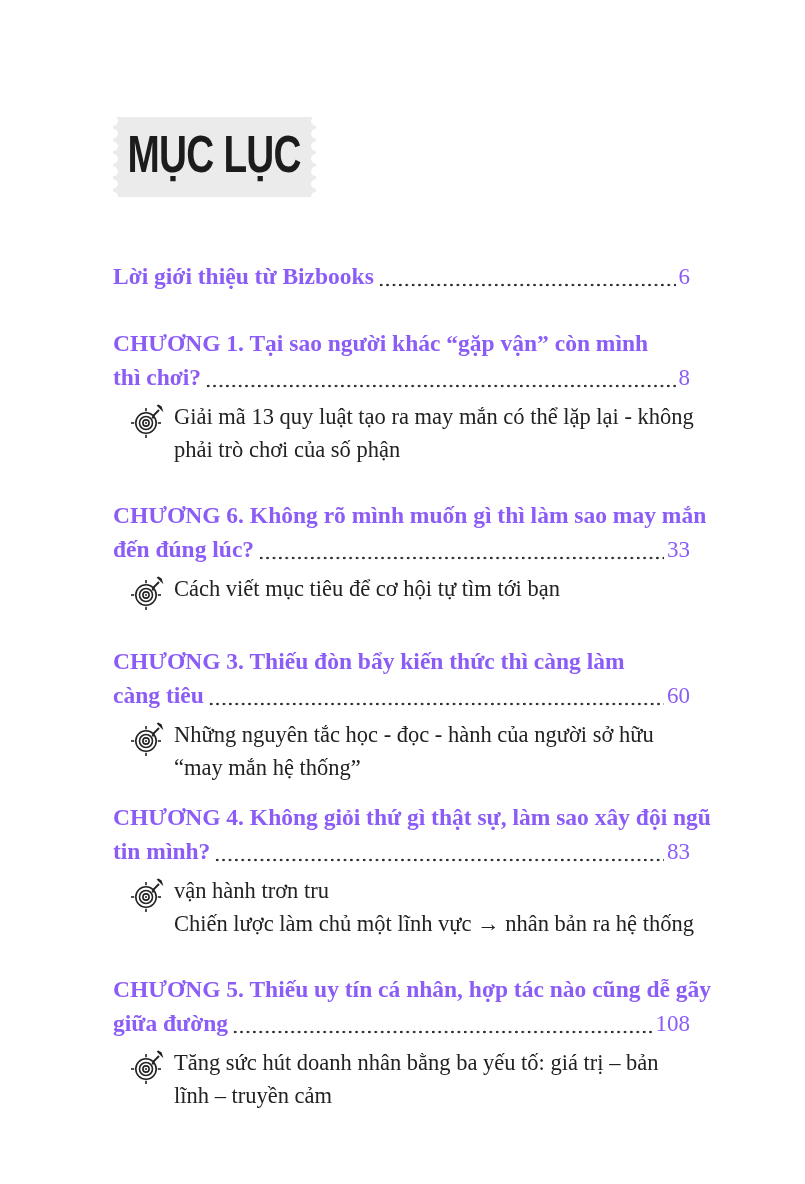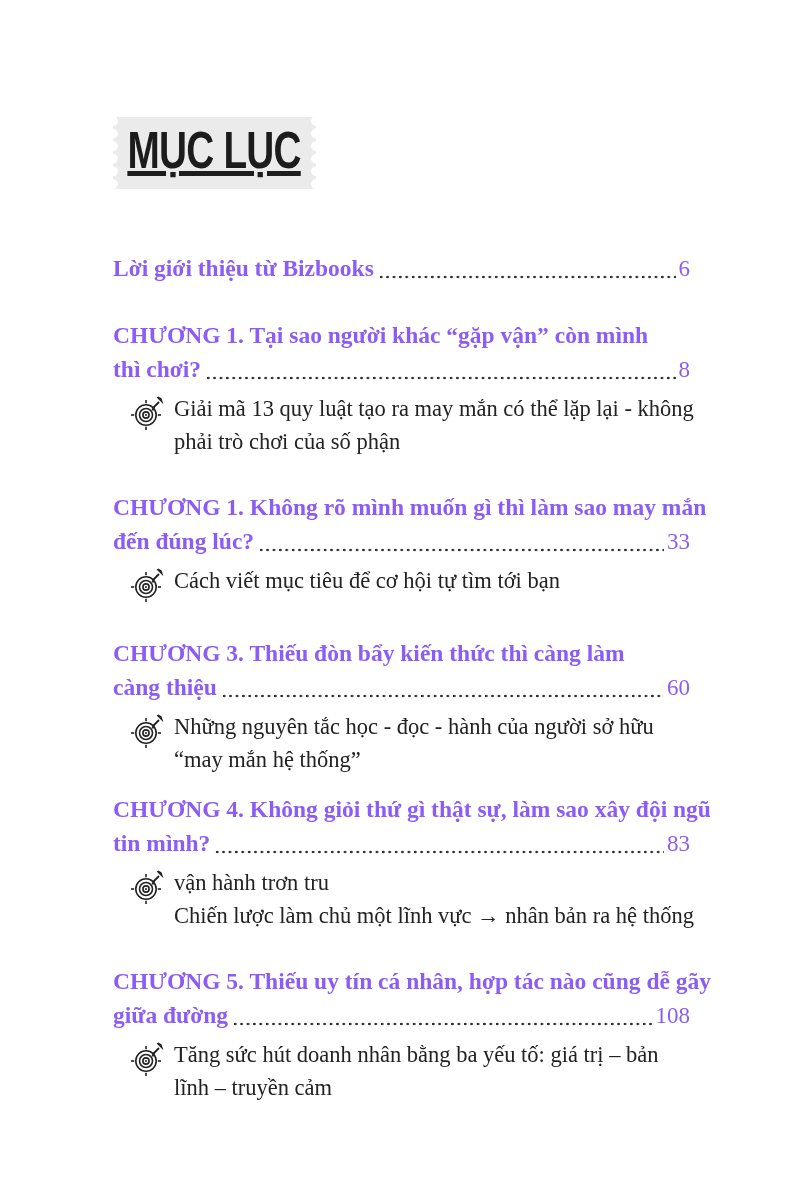--- a/index.html
+++ b/index.html
@@ -12,23 +12,23 @@
   }
   .page {
     position: relative;
     width: 805px; height: 1184px;
     padding: 117px 115px 0 113px;
   }
 
   
   .ticket {
     position: relative;
-    width: 203px; height: 72px;
+    width: 203px; height: 80px;
     background: #ebebeb;
-    display: flex; align-items: center; justify-content: center; text-decoration: underline;
+    display: flex; align-items: center; justify-content: center;
   }
   .ticket::before, .ticket::after {
     content: "";
     position: absolute; top: -2px; bottom: -2px; width: 11px;
     background-image: radial-gradient(circle 5px at 0px 6px, #ffffff 4.5px, rgba(255,255,255,0) 5.2px);
     background-size: 11px 12.6px;
     background-repeat: repeat-y;
   }
   .ticket::before { left: 0; }
   .ticket::after  { right: 0; transform: scaleX(-1); }
@@ -144,21 +144,21 @@
             <use href="#bullseye"></use>
           </svg>
       </span>
       <div class="sub-text">
         <div class="sub-line">Giải mã 13 quy luật tạo ra may mắn có thể lặp lại - không</div>
         <div class="sub-line">phải trò chơi của số phận</div>
       </div>
     </div>
 
     <div class="entry chapter">
-      <div class="line1">CHƯƠNG 1. Không rõ mình muốn gì thì làm sao may mắn</div>
+      <div class="line1">CHƯƠNG 6. Không rõ mình muốn gì thì làm sao may mắn</div>
       <div class="leader-row">
         <span class="etext">đến đúng lúc?</span>
         <span class="dots"></span>
         <span class="pagenum">33</span>
       </div>
     </div>
     <div class="sub">
       <span class="target">
         <svg viewBox="0 0 40 42" width="40" height="42">
             <use href="#bullseye"></use>
@@ -166,21 +166,21 @@
       </span>
       <div class="sub-text">
         <div class="sub-line">Cách viết mục tiêu để cơ hội tự tìm tới bạn</div>
 
       </div>
     </div>
 
     <div class="entry chapter">
       <div class="line1">CHƯƠNG 3. Thiếu đòn bẩy kiến thức thì càng làm</div>
       <div class="leader-row">
-        <span class="etext">càng thiệu</span>
+        <span class="etext">càng tiêu</span>
         <span class="dots"></span>
         <span class="pagenum">60</span>
       </div>
     </div>
     <div class="sub">
       <span class="target">
         <svg viewBox="0 0 40 42" width="40" height="42">
             <use href="#bullseye"></use>
           </svg>
       </span>

